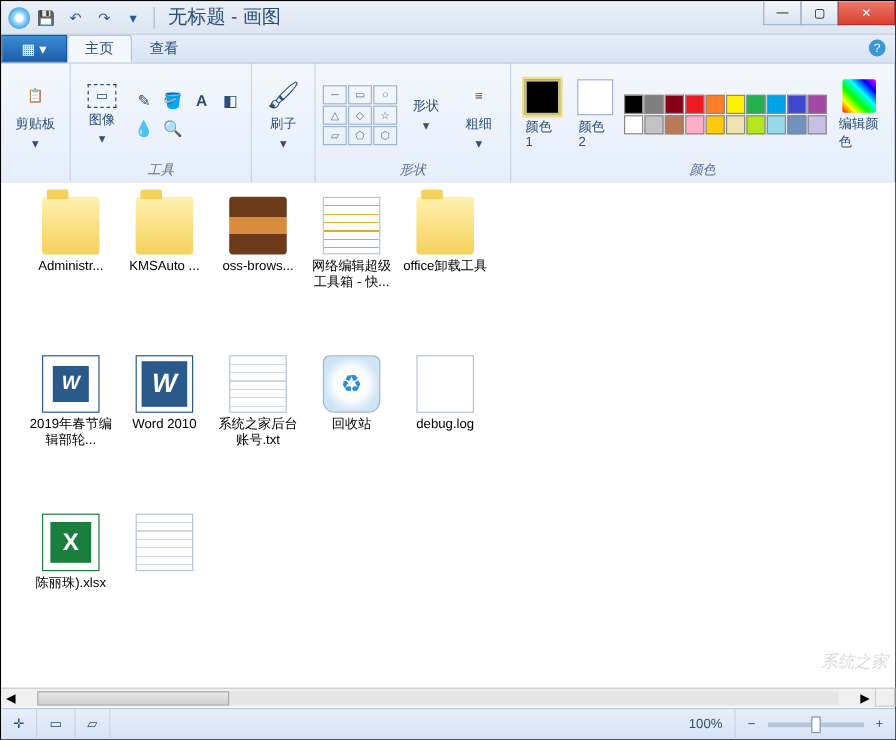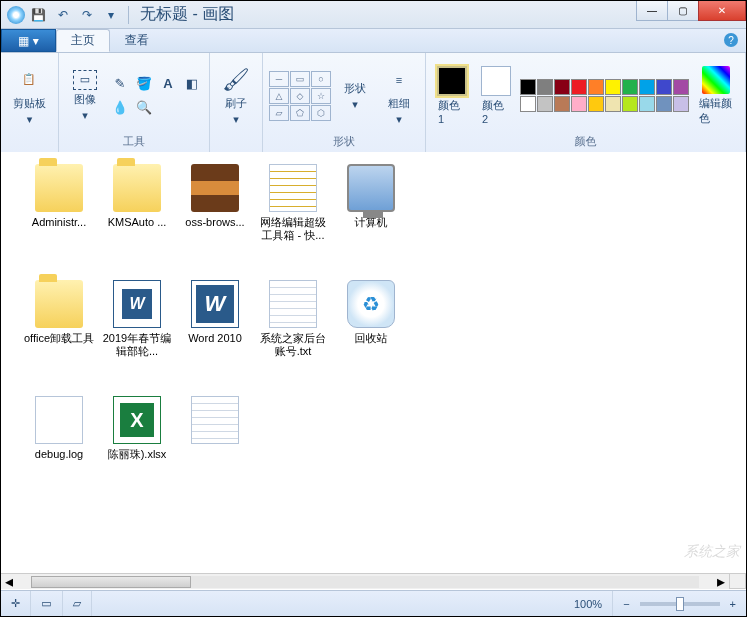--- a/index.html
+++ b/index.html
@@ -17,36 +17,36 @@
 
 .menubar { height: 24px; background: linear-gradient(#e6eefb,#d7e4f5); display: flex; align-items: stretch; border-bottom: 1px solid #b6c5d9; position: relative; }
 .file-btn { background: linear-gradient(#3a8cd6,#1d5fa8); color: #fff; padding: 0 16px; display: flex; align-items: center; font-size: 12px; gap: 4px; border: 1px solid #15579a; }
 .tab { padding: 0 14px; display: flex; align-items: center; font-size: 12px; color: #2b4f77; border: 1px solid transparent; }
 .tab.active { background: #f4f8fd; border: 1px solid #b6c5d9; border-bottom-color: #f4f8fd; border-top-left-radius: 3px; border-top-right-radius: 3px; }
 .help-icon { position: absolute; right: 8px; top: 4px; width: 14px; height: 14px; border-radius: 50%; background: #3b96d6; color: #fff; font-size: 10px; display: flex; align-items: center; justify-content: center; }
 
 .ribbon { height: 100px; background: linear-gradient(#f4f8fd,#e6eefb); display: flex; border-bottom: 1px solid #b6c5d9; }
 .ribbon-group { border-right: 1px solid #c8d5e6; display: flex; flex-direction: column; align-items: center; padding: 4px 6px 2px; }
 .ribbon-group-body { flex: 1; display: flex; align-items: center; gap: 4px; }
-.ribbon-group-label { font-size: 11px; color: #5a7190; height: 16px; }
+.ribbon-group-label { font-size: 11px; color: #5a7190; height: 16px; font-style: italic; }
 .big-btn { display: flex; flex-direction: column; align-items: center; gap: 2px; padding: 2px 6px; font-size: 11px; color: #2b4f77; min-width: 40px; }
 .big-btn .icn { width: 28px; height: 28px; display: flex; align-items: center; justify-content: center; }
 .small-tools { display: grid; grid-template-columns: repeat(4, 22px); grid-template-rows: repeat(2, 22px); gap: 2px; }
 .tool { width: 22px; height: 22px; display: flex; align-items: center; justify-content: center; font-size: 13px; color: #2b4f77; }
 .shapes-grid { display: grid; grid-template-columns: repeat(3, 20px); grid-template-rows: repeat(3, 16px); gap: 1px; }
 .shape-slot { border: 1px solid #9fb4cf; font-size: 9px; display: flex; align-items: center; justify-content: center; color: #5a7190; }
 .color-active { width: 30px; height: 30px; background: #000; border: 2px solid #c9c18a; outline: 2px solid #f0e08a; }
 .color-active.c2 { background: #fff; border: 1px solid #9fb4cf; outline: none; }
 .palette { display: grid; grid-template-columns: repeat(10, 16px); grid-template-rows: repeat(2, 16px); gap: 1px; }
 .swatch { width: 16px; height: 16px; border: 1px solid #888; }
 .edit-colors { width: 28px; height: 28px; background: linear-gradient(45deg,#f00,#ff0,#0f0,#0ff,#00f,#f0f); border-radius: 2px; }
 
 .canvas-area { position: absolute; top: 152px; left: 1px; right: 1px; bottom: 28px; background: #fff; overflow: auto; }
 .canvas-inner { padding: 12px 20px; }
-.icon-grid { display: grid; grid-template-columns: repeat(5, 76px); grid-auto-rows: 110px; gap: 6px 2px; }
+.icon-grid { display: grid; grid-template-columns: repeat(5, 76px); grid-auto-rows: 110px; gap: 22px 2px; }
 .file-item { display: flex; flex-direction: column; align-items: center; text-align: center; }
 .file-icon { width: 48px; height: 48px; margin-bottom: 4px; }
 .file-label { font-size: 11px; color: #000; line-height: 13px; word-break: break-all; max-width: 74px; }
 
 .hscroll { position: absolute; left: 1px; right: 18px; bottom: 28px; height: 16px; background: #f0f0f0; border-top: 1px solid #ccc; display: flex; align-items: center; }
 .hscroll .track { flex: 1; height: 12px; background: #e6e6e6; margin: 0 14px; position: relative; }
 .hscroll .thumb { position: absolute; left: 0; width: 24%; height: 100%; background: linear-gradient(#e8e8e8,#cfcfcf); border: 1px solid #aaa; }
 .corner-box { position: absolute; right: 1px; bottom: 28px; width: 17px; height: 16px; background: #f0f0f0; border: 1px solid #ccc; }
 
 .statusbar { position: absolute; left: 1px; right: 1px; bottom: 1px; height: 26px; background: linear-gradient(#e6eefb,#d7e4f5); border-top: 1px solid #b6c5d9; display: flex; align-items: center; font-size: 11px; color: #2b4f77; }
@@ -224,24 +224,20 @@
         </div>
         <div class="file-item">
           <div class="file-icon fi-rar"></div>
           <div class="file-label">oss-brows...</div>
         </div>
         <div class="file-item">
           <div class="file-icon fi-text"></div>
           <div class="file-label">网络编辑超级工具箱 - 快...</div>
         </div>
         <div class="file-item">
-          <div class="file-icon fi-computer"></div>
-          <div class="file-label">计算机</div>
-        </div>
-        <div class="file-item">
           <div class="file-icon fi-folder"></div>
           <div class="file-label">office卸载工具</div>
         </div>
         <div class="file-item">
           <div class="file-icon fi-word fi-wordsmall"></div>
           <div class="file-label">2019年春节编辑部轮...</div>
         </div>
         <div class="file-item">
           <div class="file-icon fi-word"></div>
           <div class="file-label">Word 2010</div>

